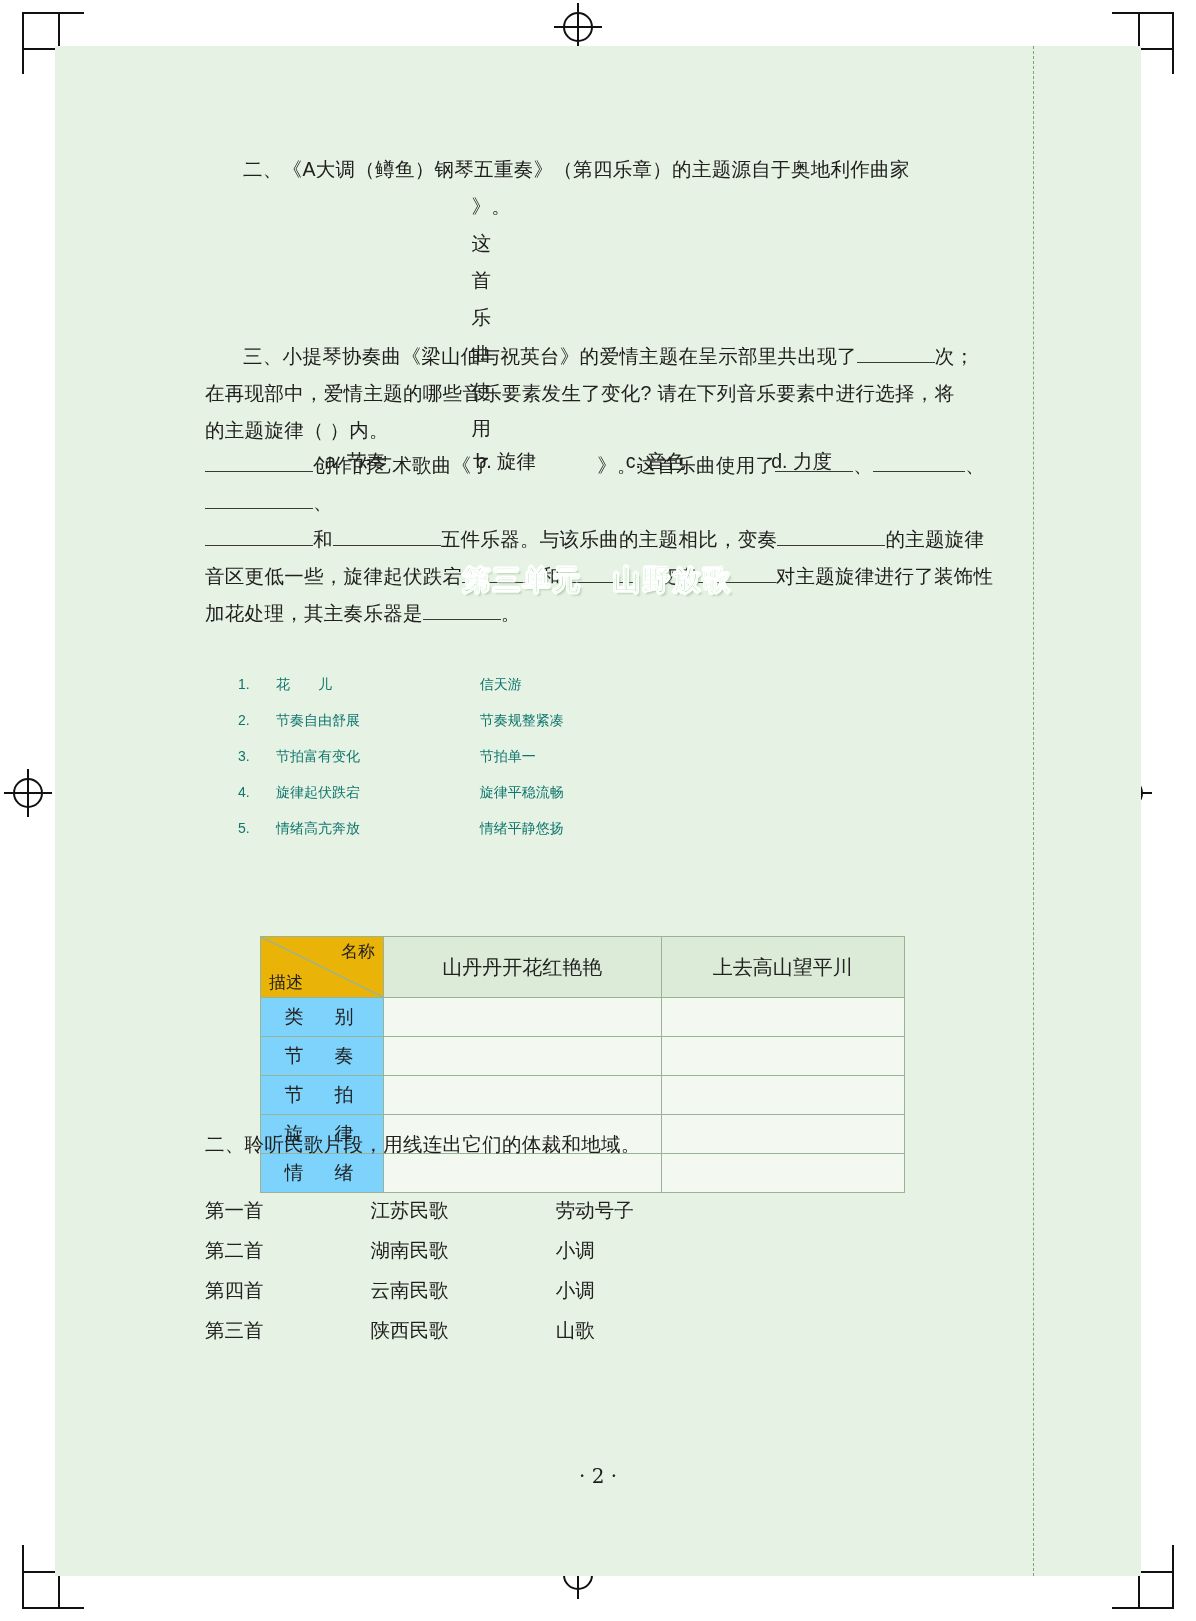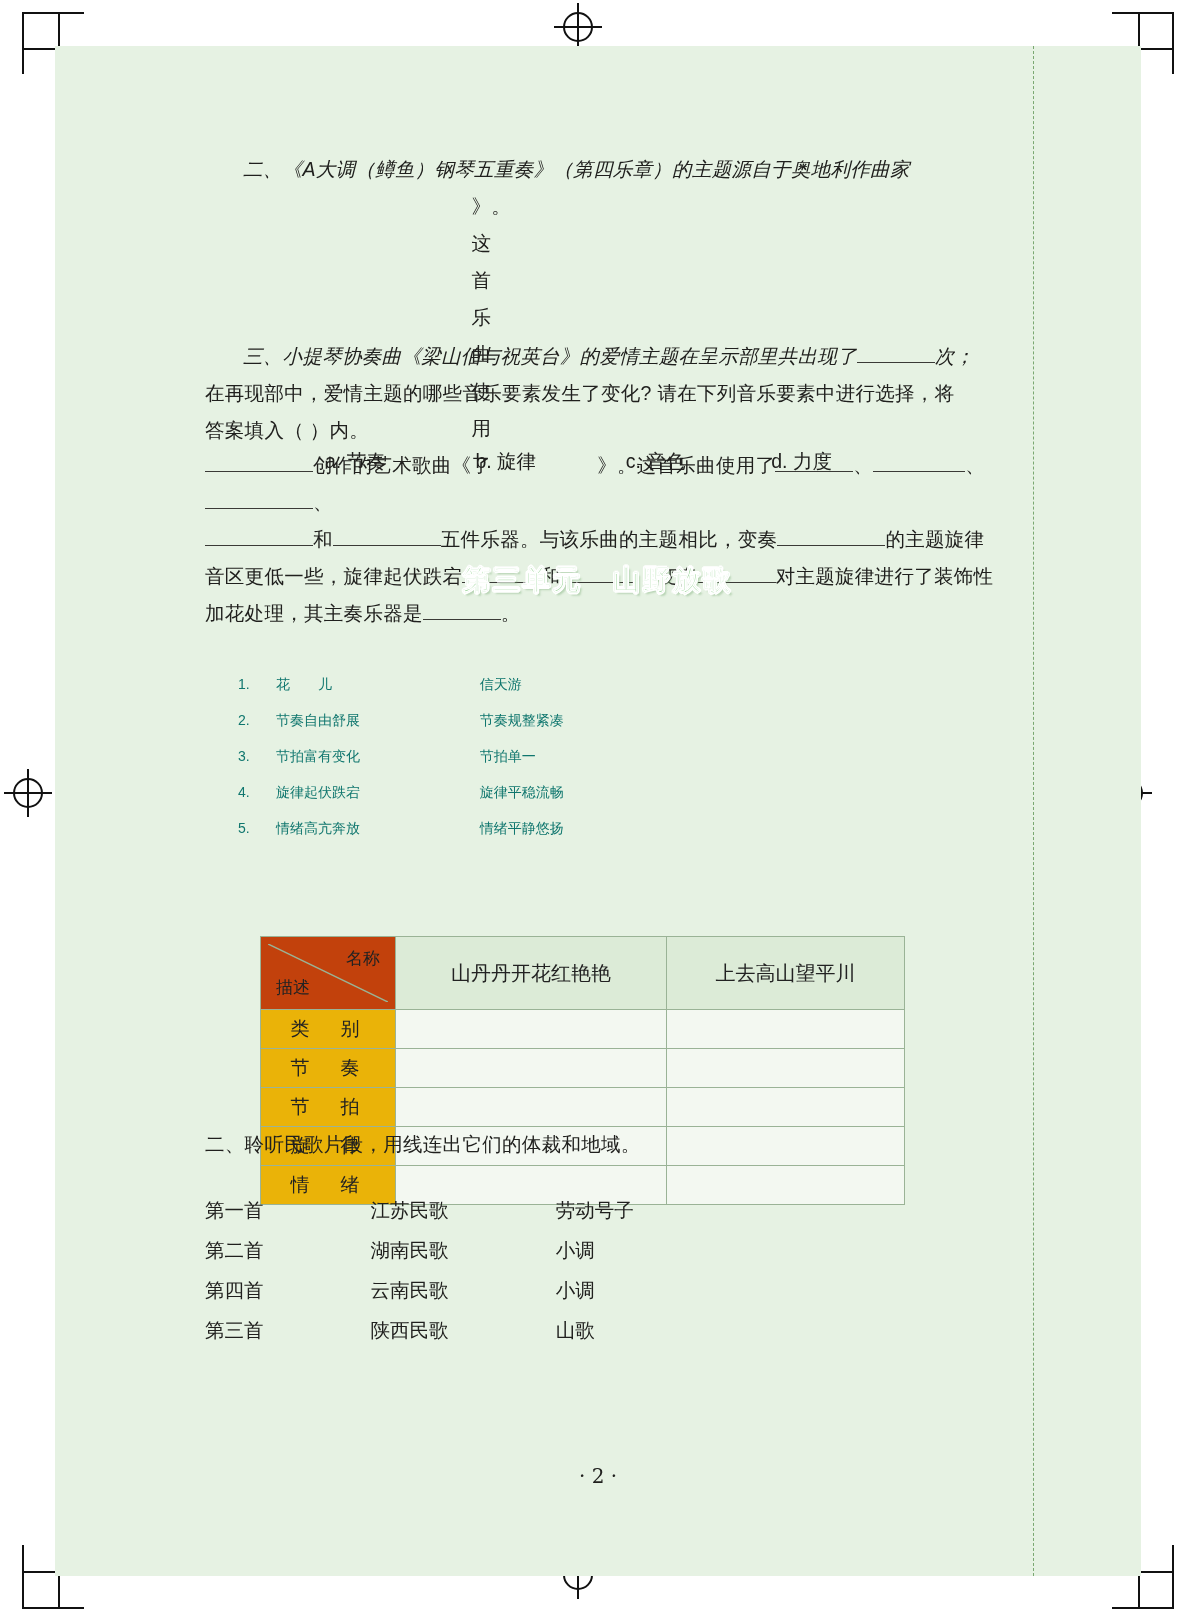--- a/index.html
+++ b/index.html
@@ -39,21 +39,21 @@
   .target .cy{position:absolute;left:14px;top:-9px;height:48px;width:2px;background:#111;}
 
   
   .body-text{
     position:absolute;
     color:#20201e;
     font-size:19.5px;
     line-height:37px;
     letter-spacing:0.3px;
   }
-  .indent{text-indent:38px;font-style:italic;}
+  .indent{text-indent:38px;}
   .fill{
     display:inline-block;
     border-bottom:1.3px solid #3a3a36;
     vertical-align:baseline;
   }
   .u-7{width:78px}
   .u-8{width:92px}
   .u-9{width:108px}
   .u-10{width:120px}
 
@@ -94,23 +94,23 @@
   table{border-collapse:collapse;width:645px;}
   td{
     border:1.5px solid #9ab396;
     height:36px;
     font-family:"DejaVu Serif","Liberation Serif",serif;
     font-size:19px;
     color:#222;
     text-align:center;
     background:#f3f8f1;
   }
-  td.rowlbl{background:#eab308;width:120px;letter-spacing:6px;}
+  td.rowlbl{background:#7dd3fc;width:120px;letter-spacing:6px;}
   td.corner{
-    width:120px;height:58px;background:#c2410c;position:relative;padding:7px;
+    width:120px;height:58px;background:#eab308;position:relative;padding:0;
   }
   .corner-inner{position:relative;width:100%;height:100%;}
   .corner-inner .diag{
     position:absolute;left:0;top:0;width:100%;height:100%;
   }
   .corner-inner .t{
     position:absolute;right:8px;top:3px;font-size:17px;
     font-family:"DejaVu Serif","Liberation Serif",serif;
   }
   .corner-inner .b{
@@ -199,21 +199,21 @@
     <div>
       <span>加花处理，其主奏乐器是</span><span class="fill u-7"></span><span>。</span>
     </div>
   </div>
 
   <div class="body-text" style="left:150px;top:292px;width:850px;">
     <div class="indent">
       <span>三、小提琴协奏曲《梁山伯与祝英台》的爱情主题在呈示部里共出现了</span><span class="fill u-7"></span><span>次；</span>
     </div>
     <div><span>在再现部中，爱情主题的哪些音乐要素发生了变化? 请在下列音乐要素中进行选择，将</span></div>
-    <div><span>答案填入（     ）内。</span></div>
+    <div><span>的主题旋律（     ）内。</span></div>
   </div>
 
   <div class="opt-row" style="left:270px;top:402px;">
     <span style="width:145px;">a. 节奏</span>
     <span style="width:145px;">b. 旋律</span>
     <span style="width:140px;">c. 音色</span>
     <span>d. 力度</span>
   </div>
 
   <div id="unit-title">第三单元　山野放歌</div>

